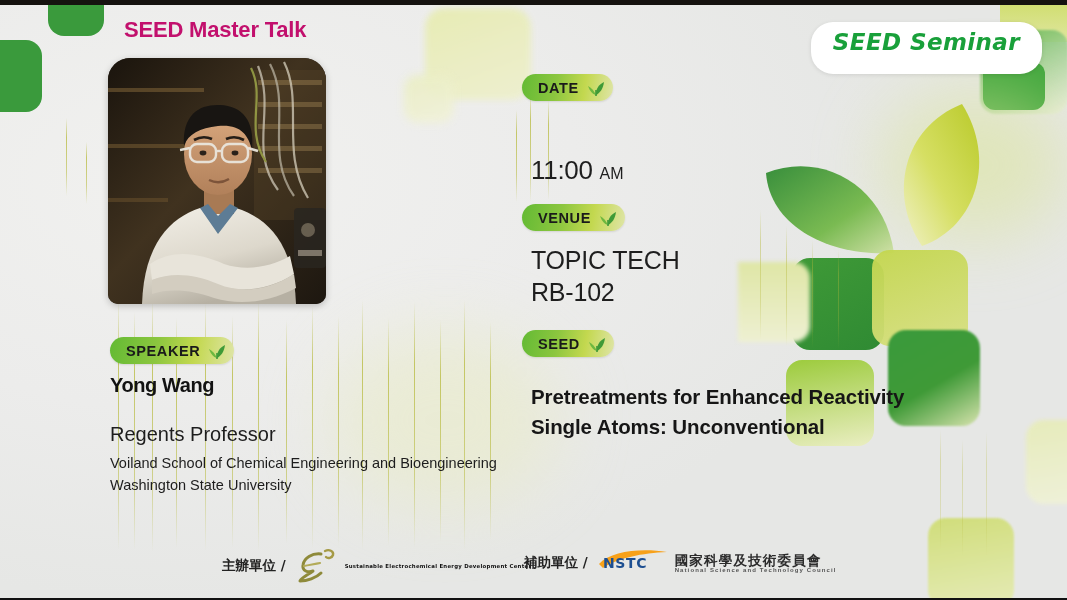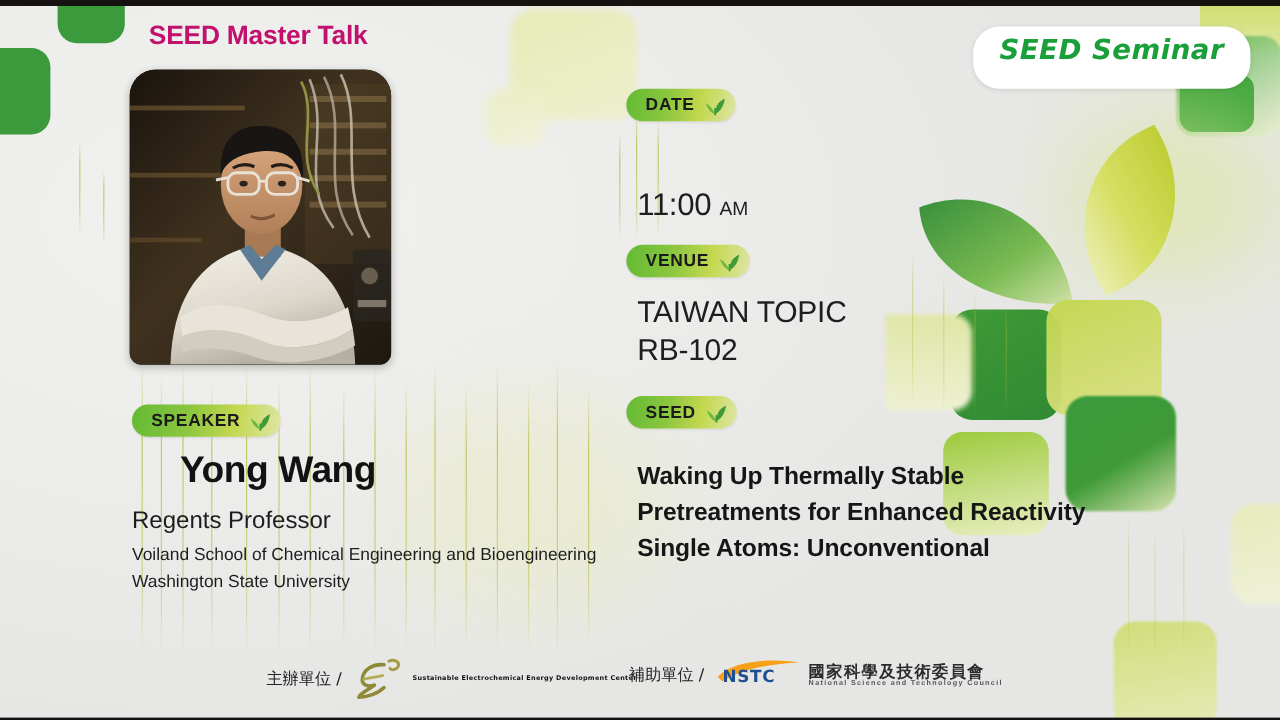--- a/index.html
+++ b/index.html
@@ -62,31 +62,31 @@
     box-shadow:0 1px 2px rgba(0,0,0,.10);
   }
   .badge .pill span { font-size:14.5px; font-weight:bold; color:#1a1a1a; letter-spacing:.6px; }
   .badge .leafmark { position:absolute; right:6px; top:3px; width:22px; height:22px; }
 
   .bigtxt { position:absolute; color:#1e1e1e; font-weight:normal; }
   .date-line { font-size:26px; letter-spacing:-.3px; }
   .date-line .sm { font-size:16px; letter-spacing:0; }
   .venue-line { font-size:25px; letter-spacing:-.2px; }
 
-  .speaker-name { position:absolute; left:110px; top:374px; font-size:31px; font-weight:bold; color:#121212; letter-spacing:-.4px;margin-left:40px; }
+  .speaker-name { position:absolute; left:110px; top:374px; font-size:20px; font-weight:bold; color:#121212; letter-spacing:-.4px; }
   .speaker-role { position:absolute; left:110px; top:423px; font-size:20px; color:#1d1d1d; }
   .speaker-aff1 { position:absolute; left:110px; top:455px; font-size:14.5px; color:#1d1d1d; }
   .speaker-aff2 { position:absolute; left:110px; top:477px; font-size:14.5px; color:#1d1d1d; }
 
   .topic-text { position:absolute; left:531px; top:382px; font-size:20.5px; font-weight:bold; color:#161616; line-height:30px; letter-spacing:-.1px; }
 
   
   .footer { position:absolute; left:0; bottom:14px; width:1067px; height:46px; z-index:20; }
   .fgrp { position:absolute; display:flex; align-items:center; gap:9px; }
-  .flabel { font-size:13.5px; font-weight:normal; color:#222; font-family:"DejaVu Sans", sans-serif; }
+  .flabel { font-size:13.5px; font-weight:bold; color:#222; font-family:"DejaVu Sans", sans-serif; }
   .seedlogo { display:flex; align-items:center; gap:6px; }
   .seedtxt-cn { font-size:15.5px; font-weight:bold; color:#111; font-family:"DejaVu Sans", serif; letter-spacing:1px; line-height:1.05; }
   .seedtxt-en { font-size:5.4px; font-weight:bold; color:#111; font-family:"DejaVu Sans", serif; letter-spacing:.25px; }
   .nstc-cn { font-size:13.5px; font-weight:bold; color:#2b2b2b; font-family:"DejaVu Sans", serif; letter-spacing:1.2px; line-height:1.1; }
   .nstc-en { font-size:6px; font-weight:bold; color:#555; letter-spacing:1.1px; }
 </style>
 </head>
 <body>
 
 <div id="poster">
@@ -276,35 +276,34 @@
     <div class="badge" style="left:522px;top:204px;">
       <div class="pill">
         <span>VENUE</span>
       </div>
       <svg class="leafmark" viewBox="0 0 22 22">
         <path d="M11,18 C11,12 13,8 19,5 C18,12 15,16 11,18 Z" fill="#3f9a37"></path>
         <path d="M11,18 C9,14 7,11 3,9 C5,14 7,17 11,18 Z" fill="#6db83f"></path>
         <path d="M11,19 L11,13" stroke="#3f9a37" stroke-width="1.6" fill="none"></path>
       </svg>
     </div>
-    <div class="bigtxt venue-line" style="left:531px;top:246px;">TAIWAN TOPIC</div>
+    <div class="bigtxt venue-line" style="left:531px;top:246px;">TOPIC TECH</div>
     <div class="bigtxt venue-line" style="left:531px;top:278px;">RB-102</div>
 
     <div class="badge" style="left:522px;top:330px;">
       <div class="pill">
         <span>SEED</span>
       </div>
       <svg class="leafmark" viewBox="0 0 22 22">
         <path d="M11,18 C11,12 13,8 19,5 C18,12 15,16 11,18 Z" fill="#3f9a37"></path>
         <path d="M11,18 C9,14 7,11 3,9 C5,14 7,17 11,18 Z" fill="#6db83f"></path>
         <path d="M11,19 L11,13" stroke="#3f9a37" stroke-width="1.6" fill="none"></path>
       </svg>
     </div>
     <div class="topic-text">
-      <div>Waking Up Thermally Stable</div>
       <div>Pretreatments for Enhanced Reactivity</div>
       <div>Single Atoms: Unconventional</div>
     </div>
 
     <div class="badge" style="left:110px;top:337px;">
       <div class="pill">
         <span>SPEAKER</span>
       </div>
       <svg class="leafmark" viewBox="0 0 22 22">
         <path d="M11,18 C11,12 13,8 19,5 C18,12 15,16 11,18 Z" fill="#3f9a37"></path>

